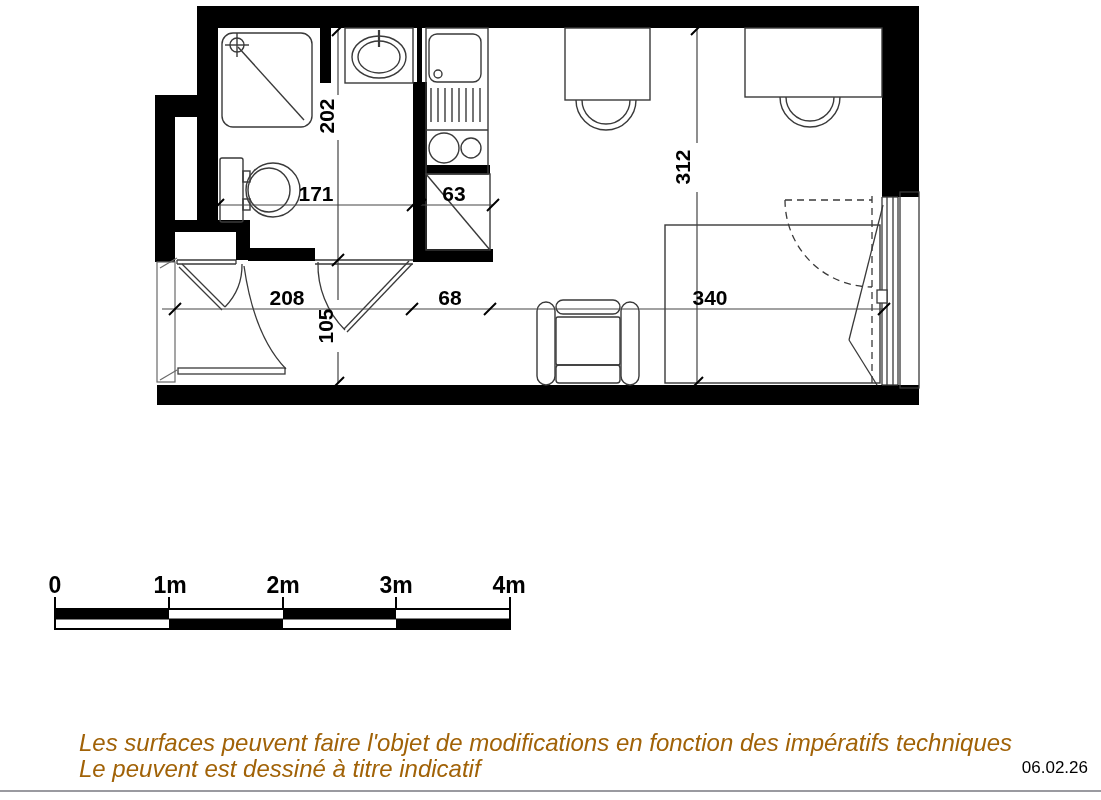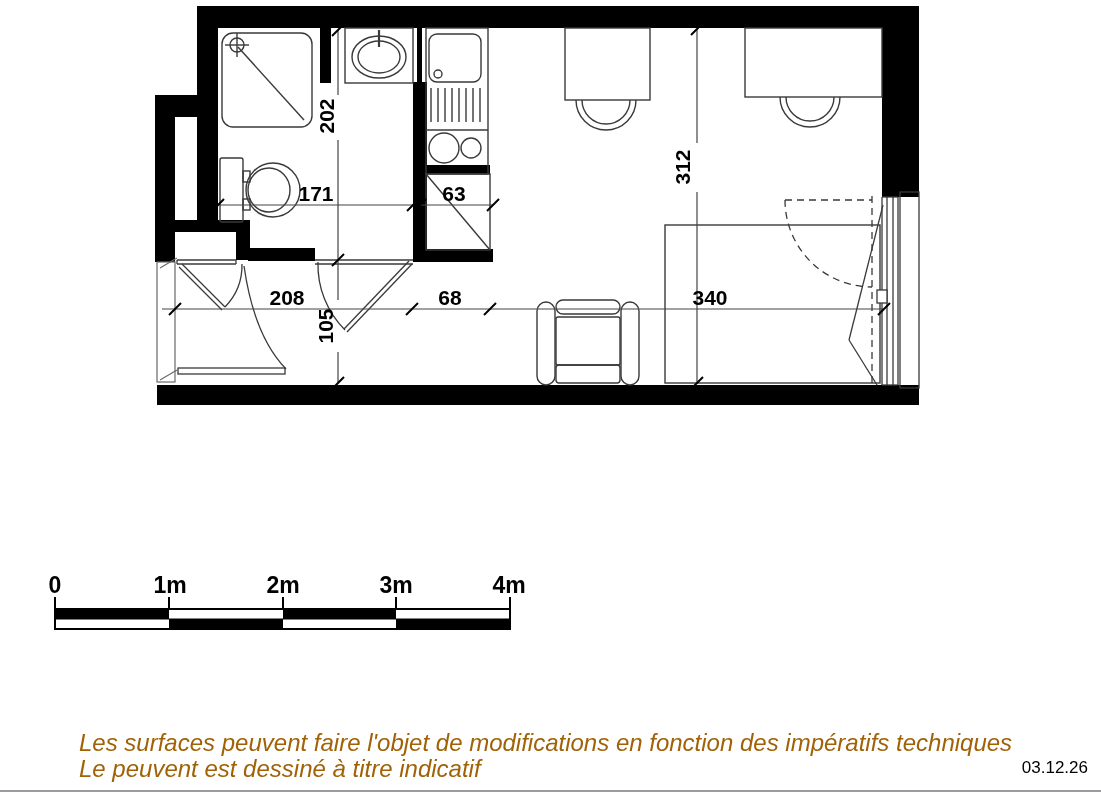--- a/index.html
+++ b/index.html
@@ -216,15 +216,15 @@
     <text class="scale-text" text-anchor="middle" x="55" y="593">0</text>
     <text class="scale-text" text-anchor="middle" x="170" y="593">1m</text>
     <text class="scale-text" text-anchor="middle" x="283" y="593">2m</text>
     <text class="scale-text" text-anchor="middle" x="396" y="593">3m</text>
     <text class="scale-text" text-anchor="middle" x="509" y="593">4m</text>
   </g>
 </svg>
 
   <div class="footer-note" style="top:729px">Les surfaces peuvent faire l'objet de modifications en fonction des impératifs techniques</div>
   <div class="footer-note" style="top:755px">Le peuvent est dessiné à titre indicatif</div>
-  <div class="footer-date">03.12.26</div>
+  <div class="footer-date">06.02.26</div>
   <div class="bottom-rule"></div>
 </div>
 
 </body></html>

